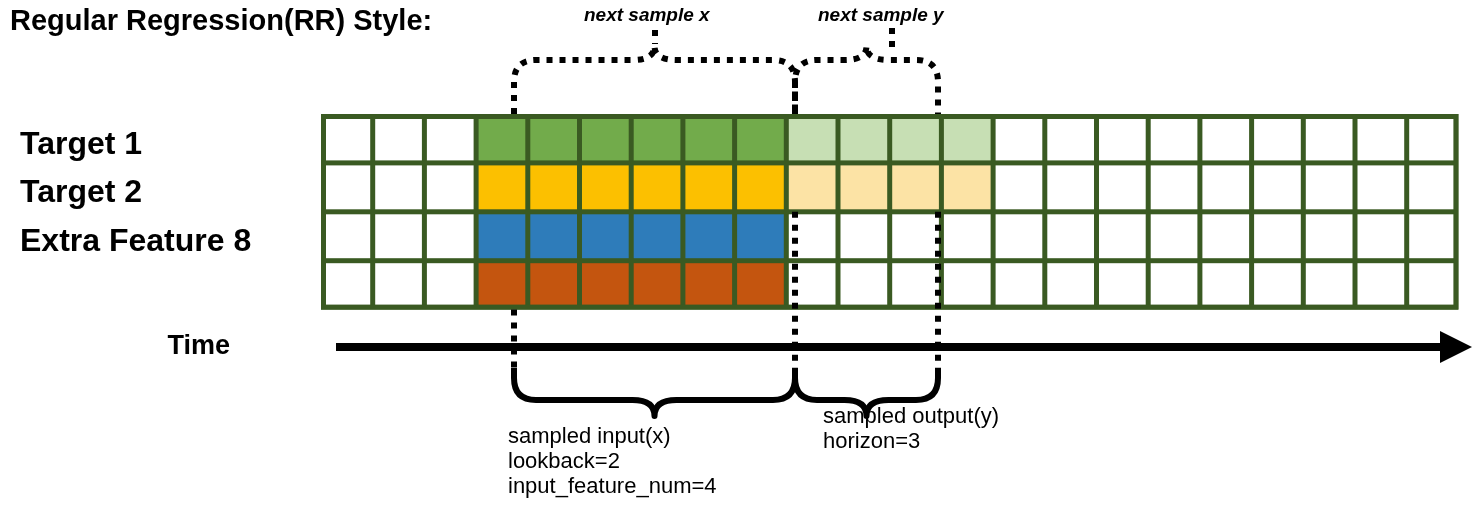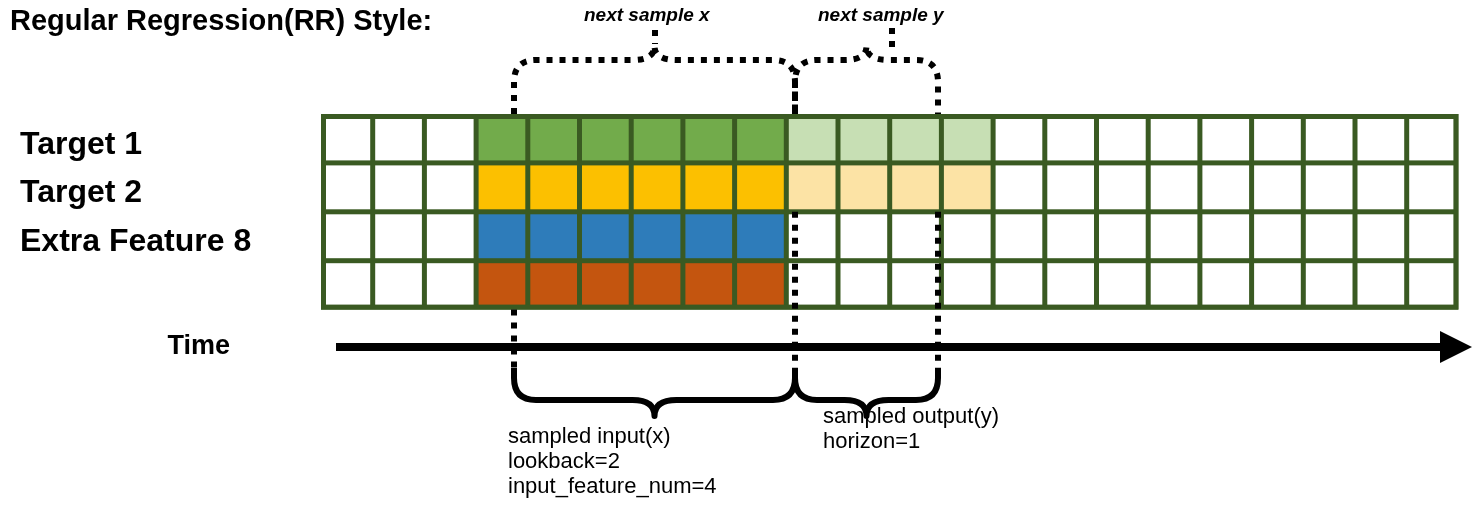--- a/index.html
+++ b/index.html
@@ -35,21 +35,21 @@
   <div class="topnote" style="left:584px;top:4px;">next sample x</div>
   <div class="topnote" style="left:818px;top:4px;text-align:center;">next sample y</div>
 
   <div class="botnote" style="left:508px;top:423px;">
     <div>sampled input(x)</div>
     <div>lookback=2</div>
     <div>input_feature_num=4</div>
   </div>
   <div class="botnote" style="left:775px;top:403px;margin-left:48px;">
     <div>sampled output(y)</div>
-    <div>horizon=1</div>
+    <div>horizon=3</div>
   </div>
 
   <svg id="svgroot" viewBox="0 0 1476 516">
     <g id="grid-layer">
         <rect x="321" y="114" width="1137.4" height="195.6" fill="#3a5a22"></rect>
         <rect x="323.5" y="116.5" width="46.7" height="43.9" fill="#ffffff"></rect>
         <rect x="375.2" y="116.5" width="46.7" height="43.9" fill="#ffffff"></rect>
         <rect x="426.9" y="116.5" width="46.7" height="43.9" fill="#ffffff"></rect>
         <rect x="478.6" y="116.5" width="46.7" height="43.9" fill="#72ab4b"></rect>
         <rect x="530.3" y="116.5" width="46.7" height="43.9" fill="#72ab4b"></rect>

